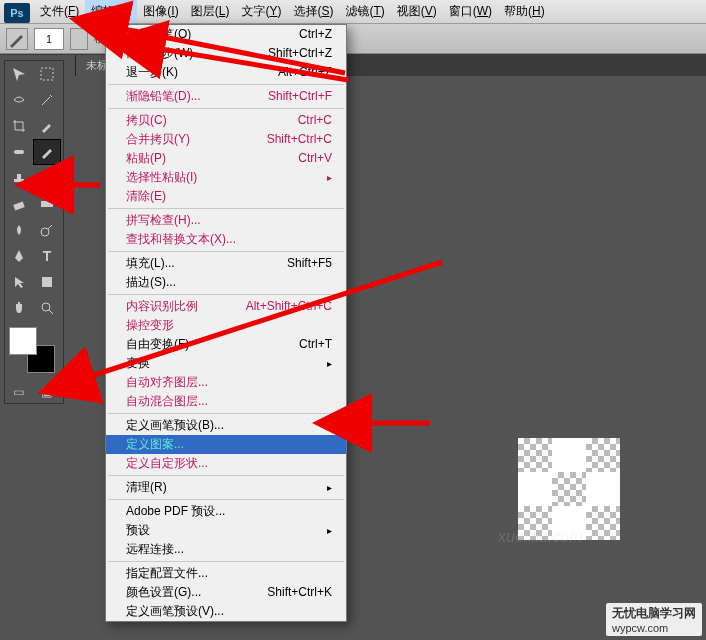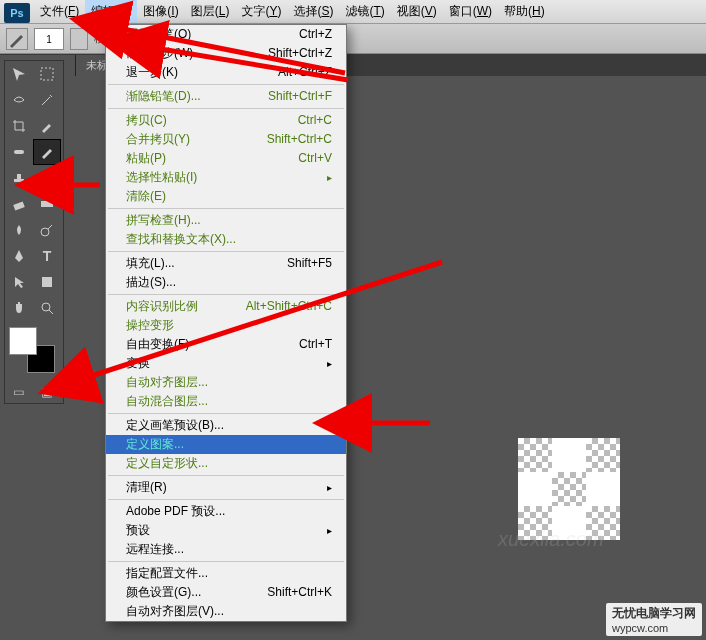--- a/index.html
+++ b/index.html
@@ -26,34 +26,34 @@
 .toolbox { position: absolute; left: 4px; top: 60px; width: 60px; background: #535353; border: 1px solid #333; display: flex; flex-wrap: wrap; }
 .tool { width: 28px; height: 26px; display: flex; align-items: center; justify-content: center; color: #ccc; font-size: 14px; border: 1px solid transparent; }
 .tool.sel { background: #2a2a2a; border-color: #000; }
 .swatches { width: 56px; height: 52px; position: relative; margin: 4px 2px; }
 .sw-back { position: absolute; left: 20px; top: 20px; width: 28px; height: 28px; background: #000; border: 1px solid #888; }
 .sw-front { position: absolute; left: 2px; top: 2px; width: 28px; height: 28px; background: #fff; border: 1px solid #888; }
 .mini { width: 28px; height: 22px; display: flex; align-items: center; justify-content: center; color: #ccc; font-size: 12px; }
 
 .dropdown { position: absolute; left: 105px; top: 24px; width: 242px; background: #f0f0f0; border: 1px solid #777; box-shadow: 4px 4px 10px rgba(0,0,0,.4); font-size: 12px; z-index: 10; }
 .dd-row { display: flex; justify-content: space-between; padding: 2px 14px 2px 20px; height: 19px; line-height: 15px; cursor: default; }
-.dd-row.disabled { color: #4d7c0f; }
+.dd-row.disabled { color: #be185d; }
 .dd-row.hl { background: #316ac5; color: #5eead4; }
 .dd-sep { height: 1px; background: #c8c8c8; margin: 2px 2px; }
 .dd-arrow::after { content: "▸"; font-size: 10px; }
 
 .canvas { position: absolute; left: 78px; top: 78px; right: 0; bottom: 0; background: #535353; }
 .pattern { position: absolute; left: 440px; top: 360px; width: 102px; height: 102px; background: #fff; }
 .pcell { position: absolute; width: 34px; height: 34px; background-image: linear-gradient(45deg,#bbb 25%,transparent 25%,transparent 75%,#bbb 75%),linear-gradient(45deg,#bbb 25%,transparent 25%,transparent 75%,#bbb 75%); background-size: 12px 12px; background-position: 0 0, 6px 6px; }
 
 .arrow { position: absolute; pointer-events: none; z-index: 20; }
 
 .watermark { position: absolute; right: 4px; bottom: 4px; background: rgba(255,255,255,.9); padding: 2px 6px; font-size: 11px; color: #333; border-radius: 2px; margin-top: 28px; }
 .watermark b { font-size: 12px; }
-.wm-text { position: absolute; left: 420px; top: 450px; color: rgba(200,200,200,.2); font-size: 20px; font-style: italic; }
+.wm-text { position: absolute; left: 420px; top: 450px; color: rgba(200,200,200,.2); font-size: 16px; font-style: italic; }
 </style>
 </head>
 <body>
 
 <div class="menubar">
   <div class="ps-logo">Ps</div>
   <div class="menu-item"><span>文件</span>(<u>F</u>)</div>
   <div class="menu-item active"><span>编辑</span>(<u>E</u>)</div>
   <div class="menu-item"><span>图像</span>(<u>I</u>)</div>
   <div class="menu-item"><span>图层</span>(<u>L</u>)</div>
@@ -322,21 +322,21 @@
     <div class="dd-sep"></div>
     <div class="dd-row">
       <span>指定配置文件...</span>
       <span></span>
     </div>
     <div class="dd-row">
       <span>颜色设置(G)...</span>
       <span>Shift+Ctrl+K</span>
     </div>
     <div class="dd-row">
-      <span>自动对齐图层(V)...</span>
+      <span>定义画笔预设(V)...</span>
       <span></span>
     </div>
   </div>
 
 <svg class="arrow" style="left:0;top:0" width="706" height="640">
   <defs>
       <marker id="ah" markerWidth="12" markerHeight="12" refX="2" refY="6" orient="auto">
         <path d="M0 0 L12 6 L0 12 Z" fill="#e00"></path>
       </marker>
     </defs>

